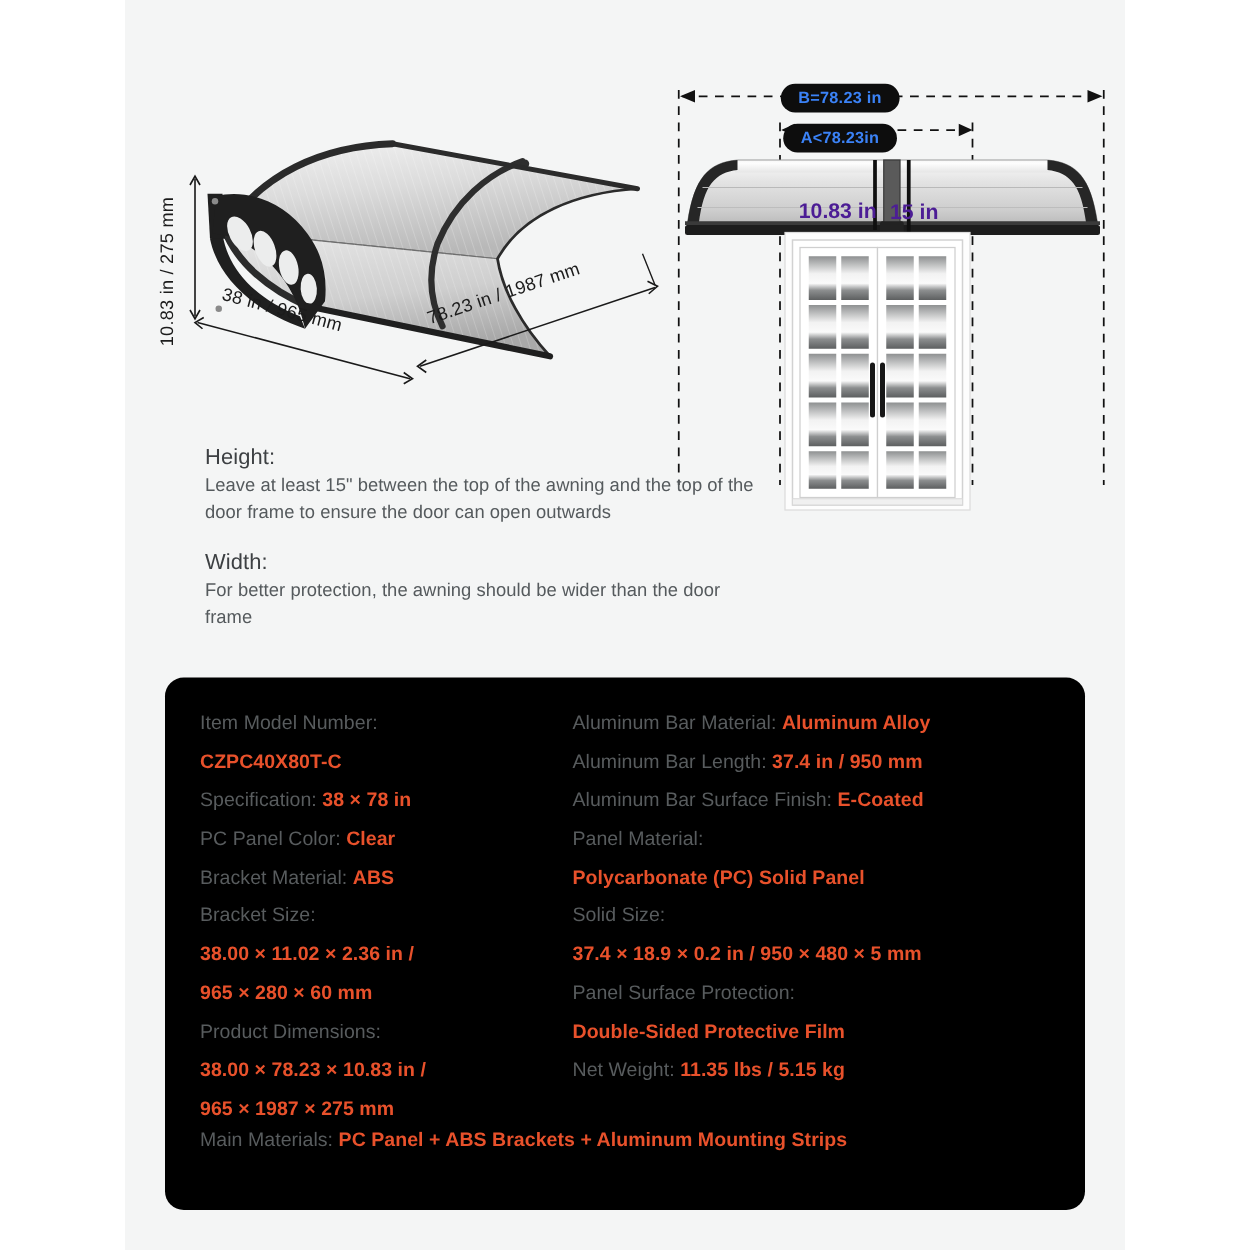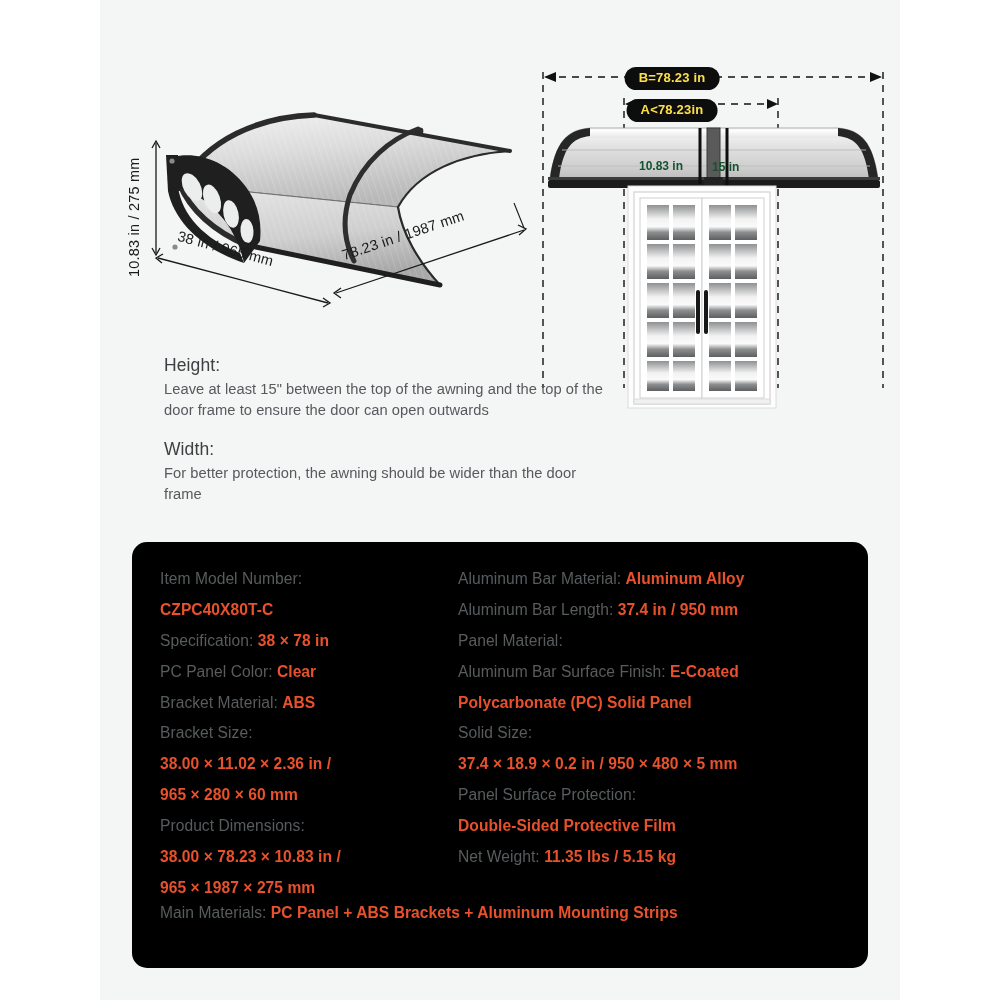--- a/index.html
+++ b/index.html
@@ -37,29 +37,29 @@
     transform-origin:left top;transform:rotate(15deg);
   }
   #dim-length{
     left:340px;top:248px;
     transform-origin:left top;transform:rotate(-18.5deg);
   }
 
   
   #rightdiag{position:absolute;left:528px;top:58px;width:372px;height:430px;}
   .pill{
-    position:absolute;background:#0d0d0d;color:#fde047;
+    position:absolute;background:#0d0d0d;color:#3b82f6;
     border-radius:14px;font-size:13px;font-weight:700;
     padding:3px 14px 4px;white-space:nowrap;letter-spacing:.2px;
     line-height:1.25;
   }
   #pill-b{left:672px;top:67px;transform:translateX(-50%);}
   #pill-a{left:672px;top:99px;transform:translateX(-50%);}
   .inlbl{
-    position:absolute;color:#14532d;font-size:12px;font-weight:600;
+    position:absolute;color:#4c1d95;font-size:17px;font-weight:600;
     white-space:nowrap;
   }
   #lbl-1083{left:639px;top:159px;}
   #lbl-15{left:712px;top:160px;}
 
   
   #notes{position:absolute;left:164px;top:355px;width:440px;}
   .note-h{
     font-size:17.5px;font-weight:400;color:#3d4043;margin:0 0 3px 0;
     letter-spacing:.1px;
@@ -300,22 +300,22 @@
           <div class="spec"><span>Bracket Size:</span></div>
           <div class="spec"><span class="val">38.00 × 11.02 × 2.36 in /</span></div>
           <div class="spec"><span class="val">965 × 280 × 60 mm</span></div>
           <div class="spec"><span>Product Dimensions:</span></div>
           <div class="spec"><span class="val">38.00 × 78.23 × 10.83 in /</span></div>
           <div class="spec"><span class="val">965 × 1987 × 275 mm</span></div>
         </div>
       <div class="col" id="colR">
           <div class="spec"><span>Aluminum Bar Material: </span><span class="val">Aluminum Alloy</span></div>
           <div class="spec"><span>Aluminum Bar Length: </span><span class="val">37.4 in / 950 mm</span></div>
+          <div class="spec"><span>Aluminum Bar Surface Finish: </span><span class="val"> E-Coated</span></div>
           <div class="spec"><span>Panel Material:</span></div>
-          <div class="spec"><span>Aluminum Bar Surface Finish: </span><span class="val"> E-Coated</span></div>
           <div class="spec"><span class="val">Polycarbonate (PC) Solid Panel</span></div>
           <div class="spec"><span>Solid Size:</span></div>
           <div class="spec"><span class="val">37.4 × 18.9 × 0.2 in / 950 × 480 × 5 mm</span></div>
           <div class="spec"><span>Panel Surface Protection:</span></div>
           <div class="spec"><span class="val">Double-Sided Protective Film</span></div>
           <div class="spec"><span>Net Weight: </span><span class="val"> 11.35 lbs / 5.15 kg</span></div>
         </div>
     </div>
     <div class="mainmat">
       <span>Main Materials: </span><b>PC Panel + ABS Brackets + Aluminum Mounting Strips</b>

